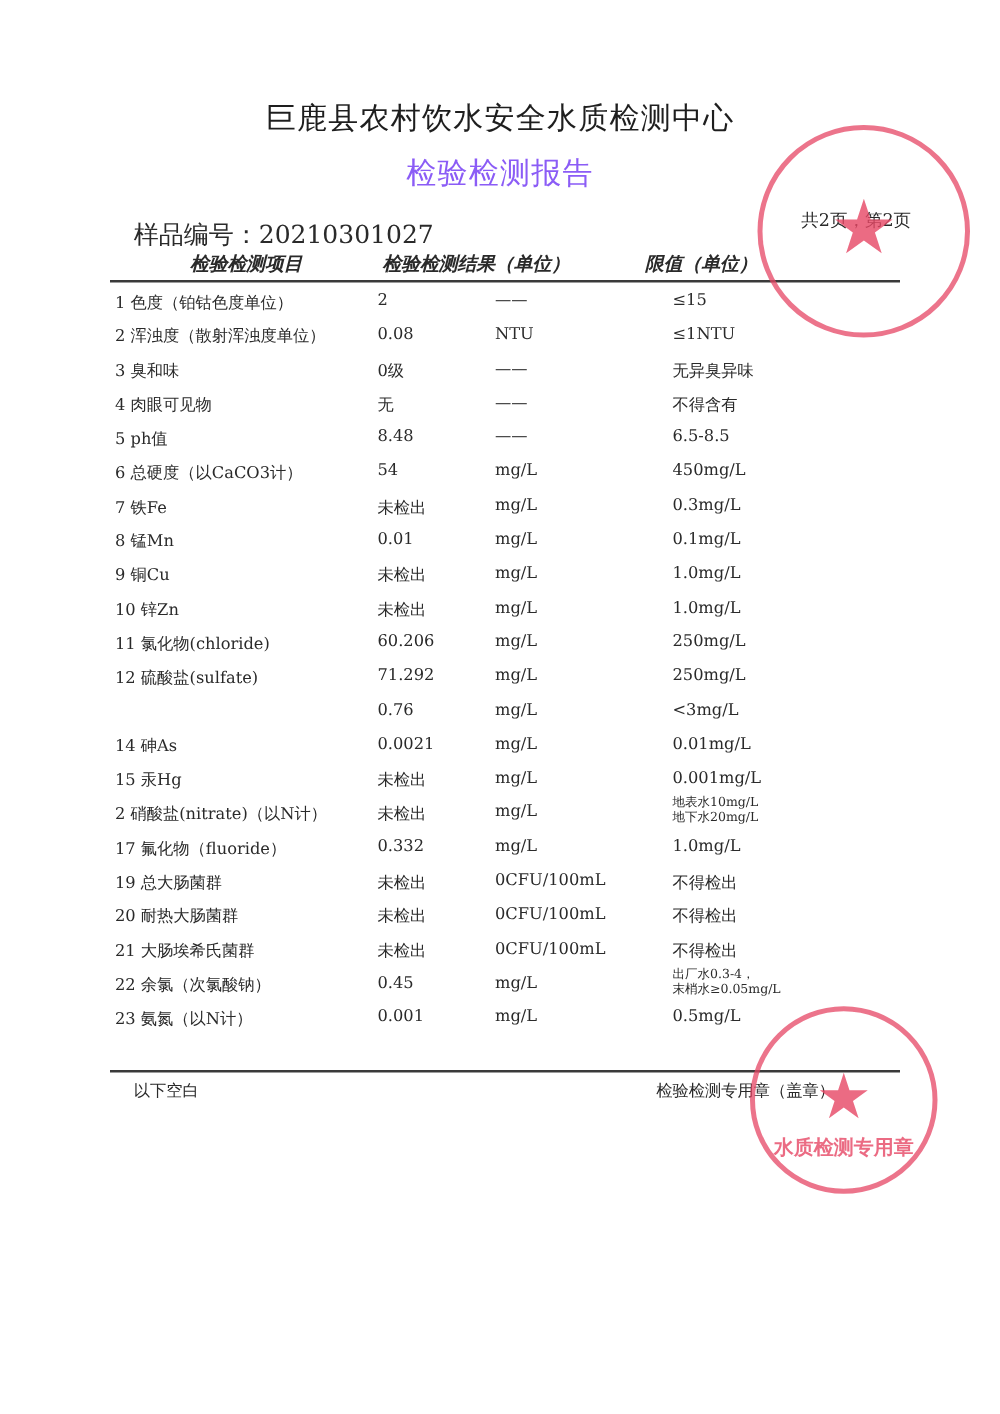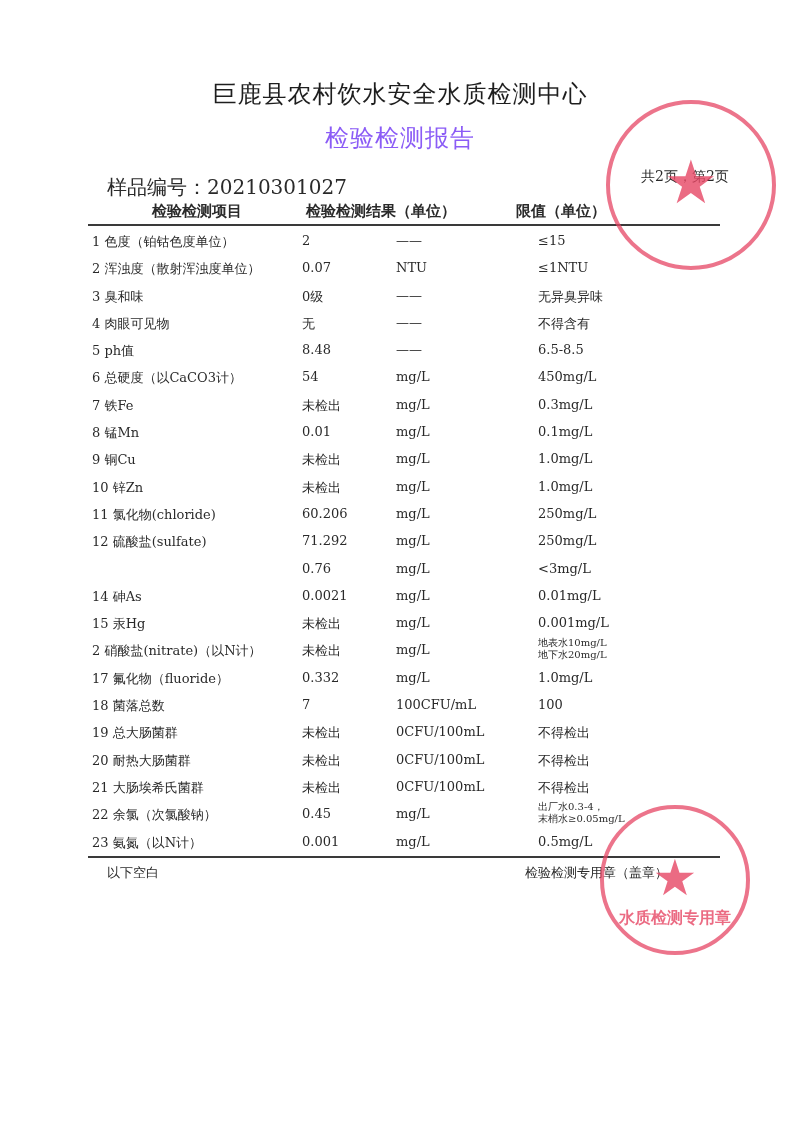--- a/index.html
+++ b/index.html
@@ -13,21 +13,21 @@
     font-size: 24px; letter-spacing: 1px; color: #1e1e1e;
   }
   .title2 {
     position: absolute; top: 122px; left: 0; width: 800px; text-align: center;
     font-family: "DejaVu Sans", "Liberation Sans", sans-serif;
     font-size: 24px; letter-spacing: 1px; color: #8b5cf6;
   }
   .meta-left { position: absolute; top: 174px; left: 107px; font-size: 20px; }
   .meta-right { position: absolute; top: 168px; left: 624px; font-size: 14px; margin-left: 17px; }
   .head-row { position: absolute; top: 200px; left: 88px; width: 632px; height: 24px; font-size: 15px; font-weight: bold; }
-  .head-row span { position: absolute; top: 2px; }
+  .head-row span { position: absolute; top: 2px; font-style: italic; }
   .rule { position: absolute; left: 88px; width: 632px; height: 2px; background: #3a3a3a; }
   .rows { position: absolute; top: 228px; left: 88px; width: 632px; }
   .row { position: relative; height: 27.3px; font-size: 13px; }
   .row span { position: absolute; top: 5px; white-space: nowrap; }
   .c-item { left: 4px; }
   .c-res { left: 214px; }
   .c-unit { left: 308px; }
   .c-lim { left: 450px; }
   .lim-small { font-size: 10px; line-height: 12px; top: 0px !important; }
   .footer-left { position: absolute; top: 864px; left: 107px; font-size: 13px; text-align: right; }
@@ -60,21 +60,21 @@
 
 <div class="rows" id="rows">
     <div class="row">
       <span class="c-item">1 色度（铂钴色度单位）</span>
       <span class="c-res">2</span>
       <span class="c-unit">——</span>
       <span class="c-lim">≤15</span>
     </div>
     <div class="row">
       <span class="c-item">2 浑浊度（散射浑浊度单位）</span>
-      <span class="c-res">0.07</span>
+      <span class="c-res">0.08</span>
       <span class="c-unit">NTU</span>
       <span class="c-lim">≤1NTU</span>
     </div>
     <div class="row">
       <span class="c-item">3 臭和味</span>
       <span class="c-res">0级</span>
       <span class="c-unit">——</span>
       <span class="c-lim">无异臭异味</span>
     </div>
     <div class="row">
@@ -157,26 +157,20 @@
         <div>地下水20mg/L</div>
       </span>
     </div>
     <div class="row">
       <span class="c-item">17 氟化物（fluoride）</span>
       <span class="c-res">0.332</span>
       <span class="c-unit">mg/L</span>
       <span class="c-lim">1.0mg/L</span>
     </div>
     <div class="row">
-      <span class="c-item">18 菌落总数</span>
-      <span class="c-res">7</span>
-      <span class="c-unit">100CFU/mL</span>
-      <span class="c-lim">100</span>
-    </div>
-    <div class="row">
       <span class="c-item">19 总大肠菌群</span>
       <span class="c-res">未检出</span>
       <span class="c-unit">0CFU/100mL</span>
       <span class="c-lim">不得检出</span>
     </div>
     <div class="row">
       <span class="c-item">20 耐热大肠菌群</span>
       <span class="c-res">未检出</span>
       <span class="c-unit">0CFU/100mL</span>
       <span class="c-lim">不得检出</span>

